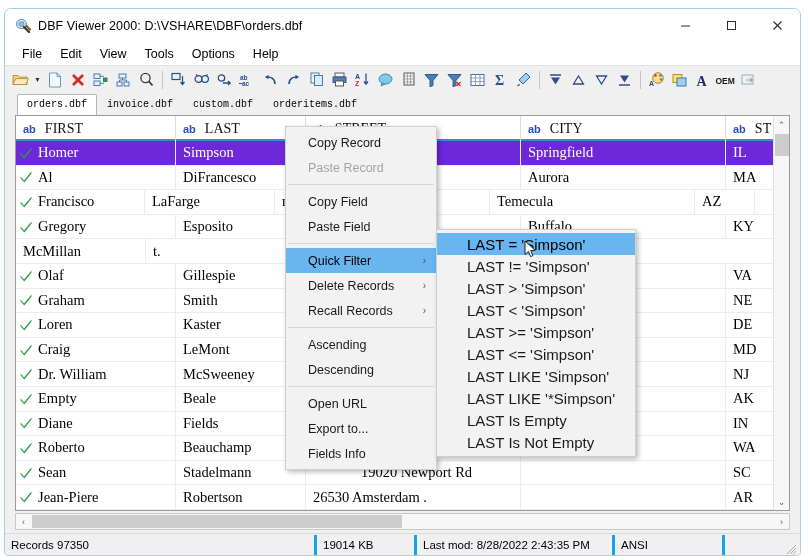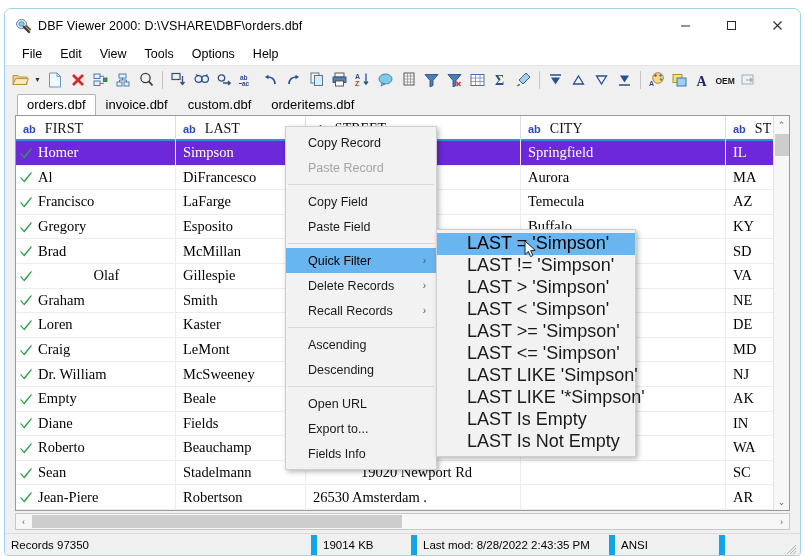--- a/index.html
+++ b/index.html
@@ -59,23 +59,23 @@
   }
   .tb svg { display: block; }
   .tb-sep { width: 1px; height: 18px; background: #c4c4c4; margin: 0 4px; flex: 0 0 auto; }
   .tb-caret { width: 11px; height: 24px; display:flex; align-items:center; justify-content:center; font-size: 7px; color:#333; }
   
   .tabstrip {
     height: 22px; background: #f0f0f0; display: flex; align-items: flex-end;
     padding-left: 12px; flex: 0 0 auto;
   }
   .tab {
-    font-size: 13px; color: #000; padding: 3px 9px 3px 9px;
+    font-size: 10px; color: #000; padding: 3px 9px 3px 9px;
     border: 1px solid transparent; border-bottom: none;
-    background: transparent; white-space: nowrap; line-height: 14px;
+    background: transparent; white-space: nowrap; line-height: 14px; font-family: Liberation Mono, monospace;
   }
   .tab.active {
     background: #ffffff; border-color: #b5b5b5;
     border-radius: 2px 2px 0 0;
   }
   
   .grid-wrap {
     flex: 1 1 auto; margin: 0 10px 0 10px; background: #fff;
     border: 1px solid #9a9a9a; position: relative; overflow: hidden;
     display: flex; flex-direction: column;
@@ -132,21 +132,21 @@
   }
   .hs-btn { width: 15px; height: 15px; display:flex; align-items:center; justify-content:center; font-size:9px; color:#606060; }
   .hs-thumb { height: 13px; width: 370px; background: #cdcdcd; margin-left: 1px; }
   
   .statusbar {
     height: 22px; background: #f0f0f0; display: flex; align-items: center;
     border-top: 1px solid #dcdcdc; flex: 0 0 auto; position: relative;
   }
   .sb-cell {
     font-size: 11.5px; color: #000; height: 20px; display: flex; align-items: center;
-    padding-left: 6px; border-right: 6px solid #0ea5e9; white-space: nowrap;
+    padding-left: 6px; border-right: 3px solid #0ea5e9; white-space: nowrap;
   }
   .sb-grip {
     position: absolute; right: 3px; bottom: 2px; width: 12px; height: 12px;
   }
   
   .ctxmenu {
     position: absolute; background: #f2f2f2; border: 1px solid #cfcfcf;
     box-shadow: 2px 2px 5px rgba(0,0,0,0.28);
     padding: 3px 0; z-index: 50; width: 152px;
   }
@@ -159,22 +159,22 @@
   .ctxitem .arrow {
     position: absolute; right: 10px; font-size: 10px; color: #555;
   }
   .ctxsep { height: 1px; background: #d8d8d8; margin: 4px 2px; }
   .submenu {
     position: absolute; background: #f2f2f2; border: 1px solid #cfcfcf;
     box-shadow: 2px 2px 5px rgba(0,0,0,0.28);
     padding: 3px 0; z-index: 60; width: 200px;
   }
   .subitem {
-    height: 22px; display: flex; padding-left: 30px;
-    font-size: 18px; color: #1a1a1a; white-space: nowrap;
+    height: 22px; display: flex; align-items: center; padding-left: 30px;
+    font-size: 15px; color: #1a1a1a; white-space: nowrap;
   }
   .subitem.hl { background: #68b5f0; color: #000; }
   .cursor-arrow { position: absolute; z-index: 90; pointer-events: none; }
 </style>
 </head>
 <body>
 
 <div class="window">
 
   <div class="titlebar">
@@ -481,21 +481,21 @@
             <span>Avenue</span>
           </div>
           <div class="cell" style="width: 205px;">
             <span>Aurora</span>
           </div>
           <div class="cell" style="width: 60px;">
             <span>MA</span>
           </div>
         </div>
         <div class="row">
-          <div class="cell first" style="width: 160px;">
+          <div class="cell first" style="width: 129px;">
             <span class="check"><svg width="14" height="14" viewBox="0 0 14 14">
                 <path d="M1.5 6.5 L5 10.5 L12.5 1.5 L12.5 3.5 L5.3 12.6 L1.5 8.2 Z" fill="#2a9d4a"></path>
               </svg></span>
             <span>Francisco</span>
           </div>
           <div class="cell" style="width: 130px;">
             <span>LaFarge</span>
           </div>
           <div class="cell" style="width: 215px;">
             <span>ne</span>
@@ -521,41 +521,35 @@
             <span></span>
           </div>
           <div class="cell" style="width: 205px;">
             <span>Buffalo</span>
           </div>
           <div class="cell" style="width: 60px;">
             <span>KY</span>
           </div>
         </div>
         <div class="row">
-          <div class="cell first" style="width: 160px;">
-            <span class="check"><svg width="14" height="14" viewBox="0 0 14 14">
-                <path d="M1.5 6.5 L5 10.5 L12.5 1.5 L12.5 3.5 L5.3 12.6 L1.5 8.2 Z" fill="#2a9d4a"></path>
-              </svg></span>
-            <span>Brad</span>
-          </div>
           <div class="cell" style="width: 130px;">
             <span>McMillan</span>
           </div>
           <div class="cell" style="width: 215px;">
             <span>t.</span>
           </div>
           <div class="cell" style="width: 205px;">
             <span>Taylors</span>
           </div>
           <div class="cell" style="width: 60px;">
             <span>SD</span>
           </div>
         </div>
         <div class="row">
-          <div class="cell first" style="width: 160px; justify-content: center;">
+          <div class="cell first" style="width: 160px;">
             <span class="check"><svg width="14" height="14" viewBox="0 0 14 14">
                 <path d="M1.5 6.5 L5 10.5 L12.5 1.5 L12.5 3.5 L5.3 12.6 L1.5 8.2 Z" fill="#2a9d4a"></path>
               </svg></span>
             <span>Olaf</span>
           </div>
           <div class="cell" style="width: 130px;">
             <span>Gillespie</span>
           </div>
           <div class="cell" style="width: 215px;">
             <span></span>

